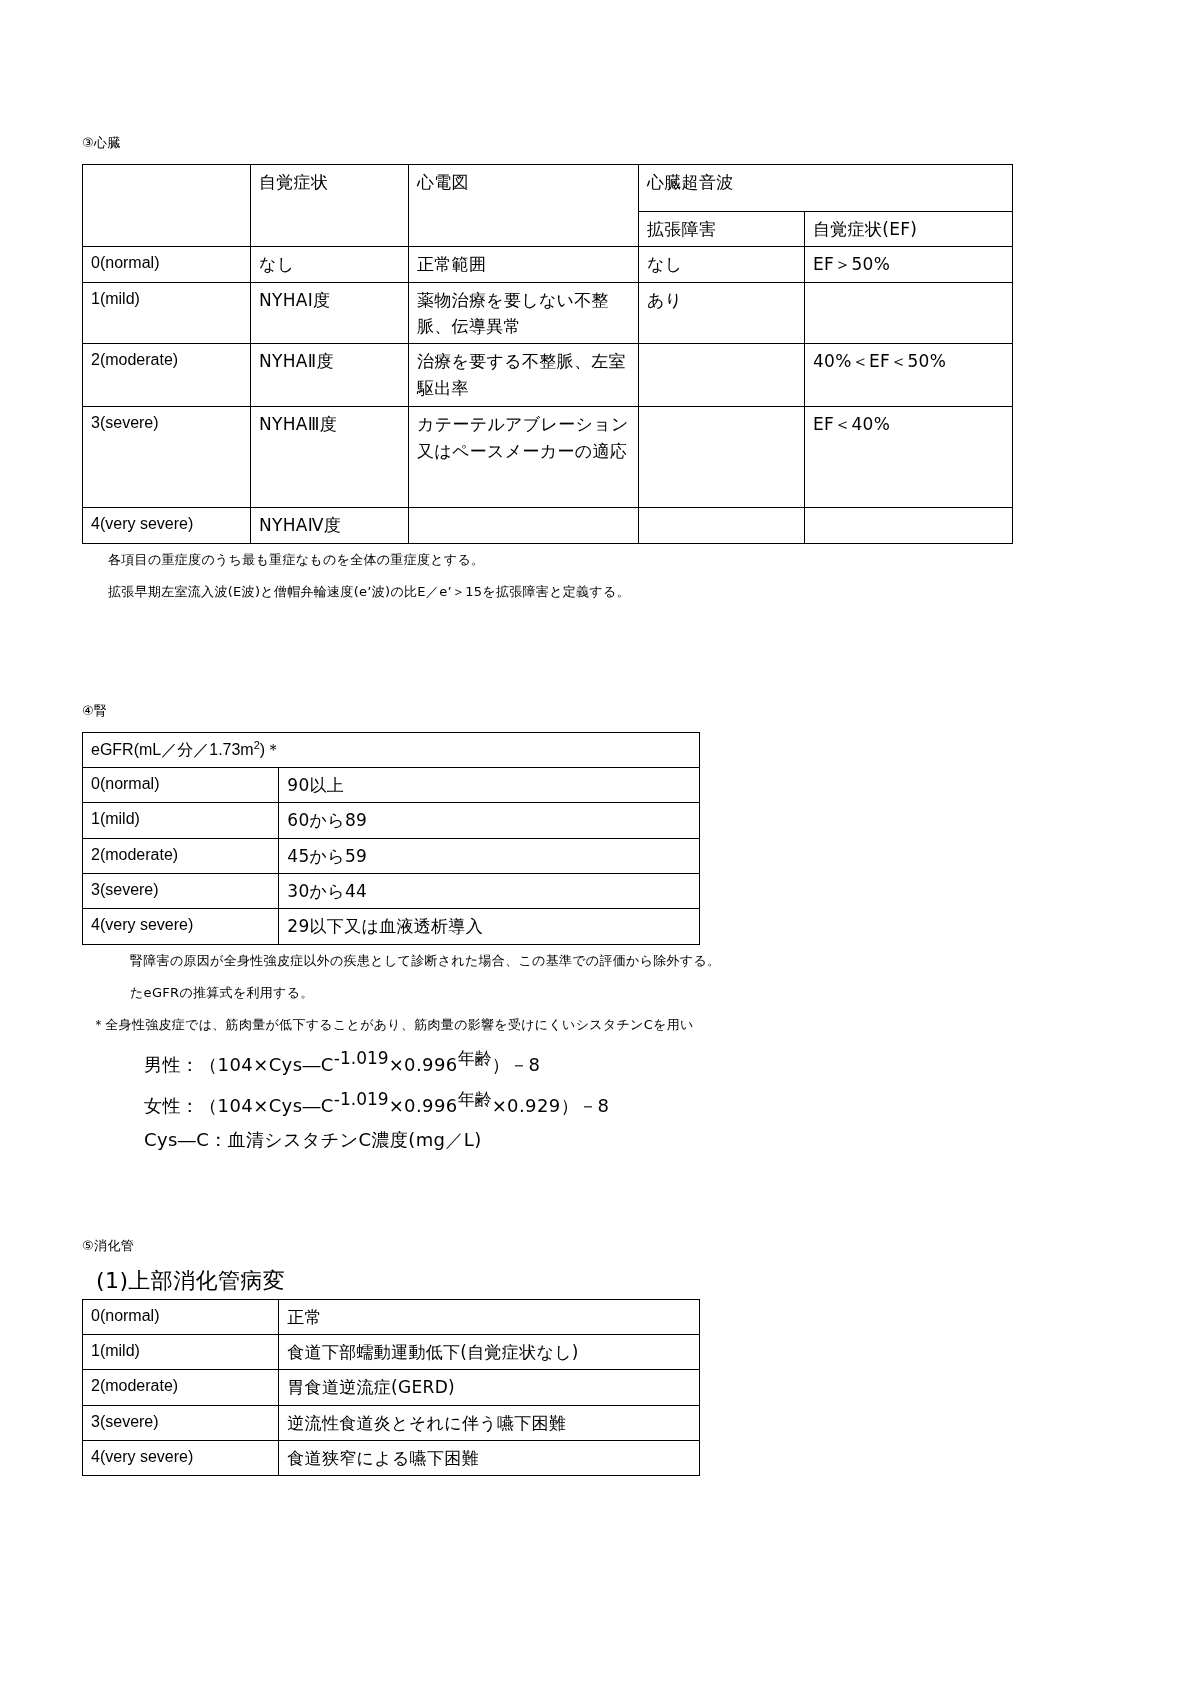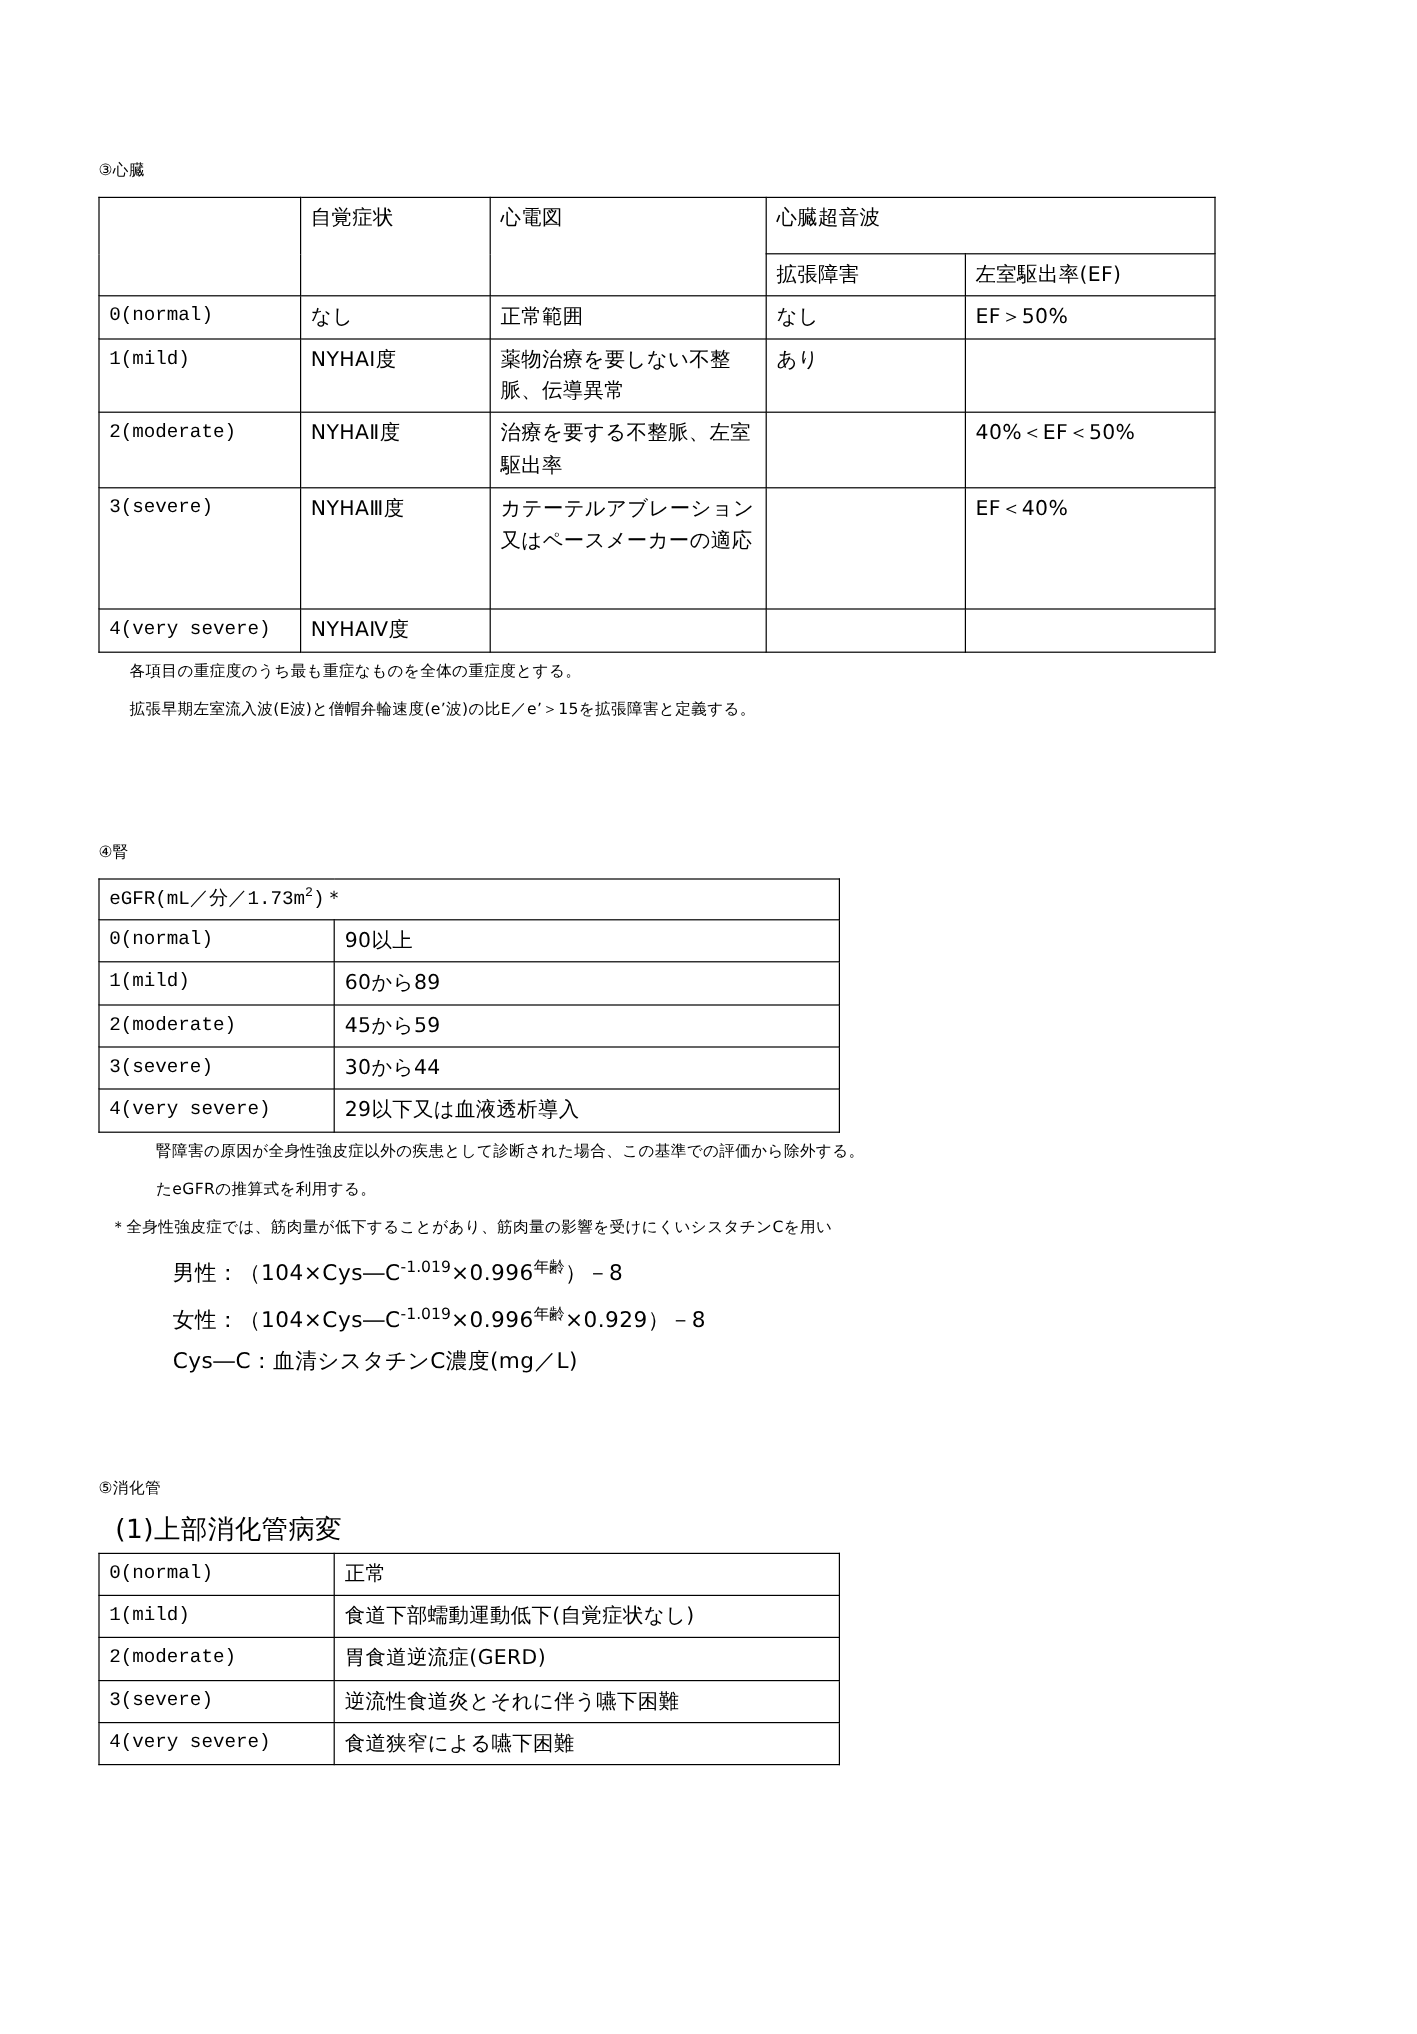--- a/index.html
+++ b/index.html
@@ -60,21 +60,21 @@
     border: 1px solid #000000;
     padding: 4px 8px;
     vertical-align: top;
     font-weight: normal;
     letter-spacing: 0.3px;
     line-height: 1.55;
   }
   .c-center { text-align: left; }
   .c-left { text-align: left; }
   .mono {
-    font-family: Liberation Mono, monospace;
+    font-family: Liberation Sans, sans-serif;
     font-size: 16px;
     letter-spacing: 0px;
   }
   .jp { font-family: "DejaVu Sans", "Liberation Sans", sans-serif; }
 
   
   .t-heart .col-grade { width: 168px; }
   .t-heart .col-symp  { width: 158px; }
   .t-heart .col-ecg   { width: 230px; }
   .t-heart .col-dd    { width: 166px; }
@@ -109,21 +109,21 @@
   .note-hang { padding-left: 48px; }
   .formula {
     font-size: 18px;
     line-height: 34px;
     letter-spacing: 0.4px;
     margin: 0;
     padding-left: 62px;
     white-space: nowrap;
   }
   .formula sup {
-    font-size: 13px;
+    font-size: 17px;
     vertical-align: super;
     letter-spacing: 0;
   }
   sup.sq { font-size: 11px; vertical-align: super; }
   .gap-lg { height: 74px; }
   .gap-xl { height: 88px; }
 </style>
 </head>
 <body>
 
@@ -142,21 +142,21 @@
       </colgroup>
       <tbody>
         <tr class="r-head1">
           <td rowspan="2" class="blank-head"></td>
           <td rowspan="2" class="c-center jp">自覚症状</td>
           <td rowspan="2" class="c-center jp">心電図</td>
           <td colspan="2" class="c-center jp">心臓超音波</td>
         </tr>
         <tr>
           <td class="c-center jp">拡張障害</td>
-          <td class="c-center jp">左室駆出率(EF)</td>
+          <td class="c-center jp">自覚症状(EF)</td>
         </tr>
 
         <tr class="r-0">
           <td class="c-left mono">0(normal)</td>
           <td class="c-center jp">なし</td>
           <td class="c-center jp">正常範囲</td>
           <td class="c-center jp">なし</td>
           <td class="c-center jp">EF＞50%</td>
         </tr>
 

